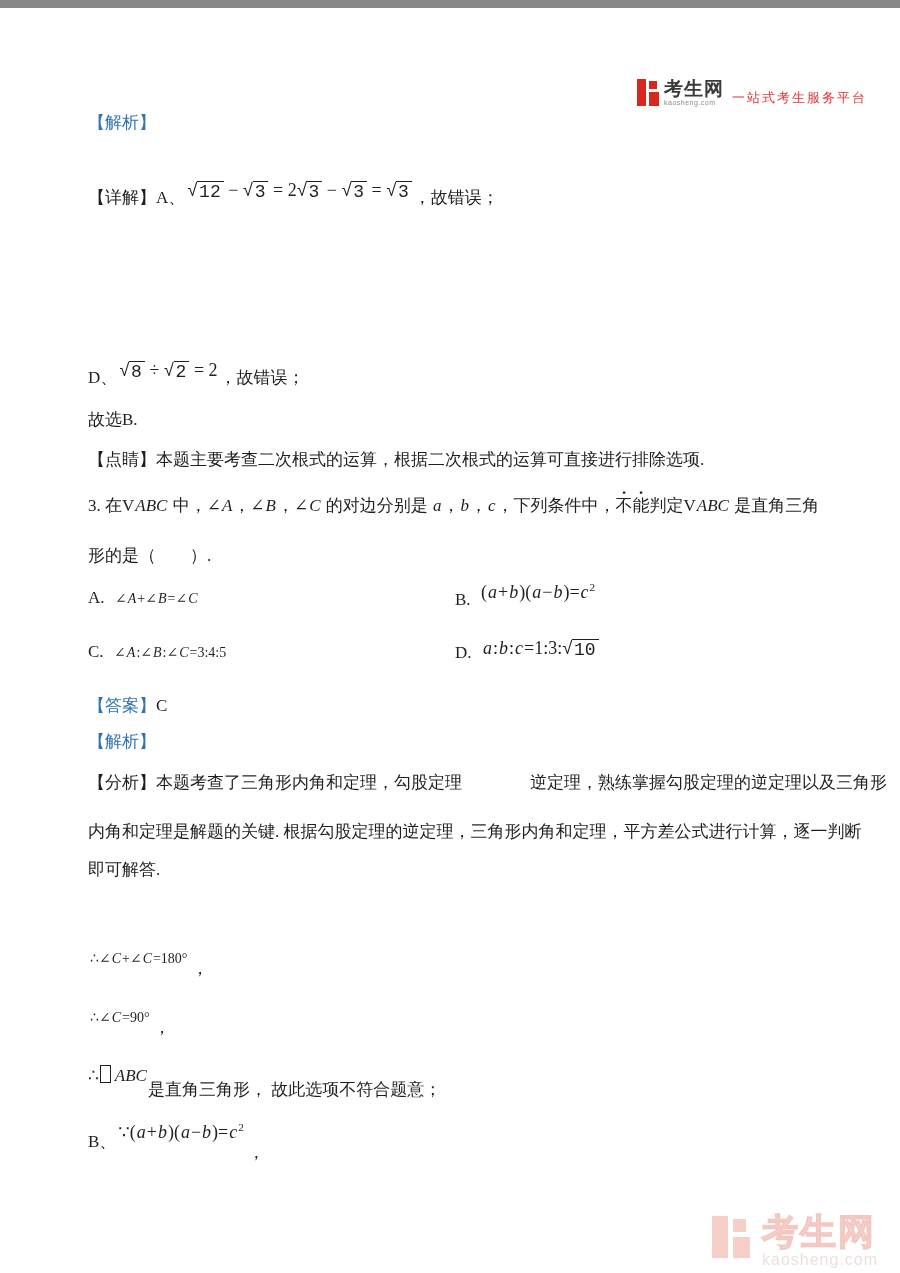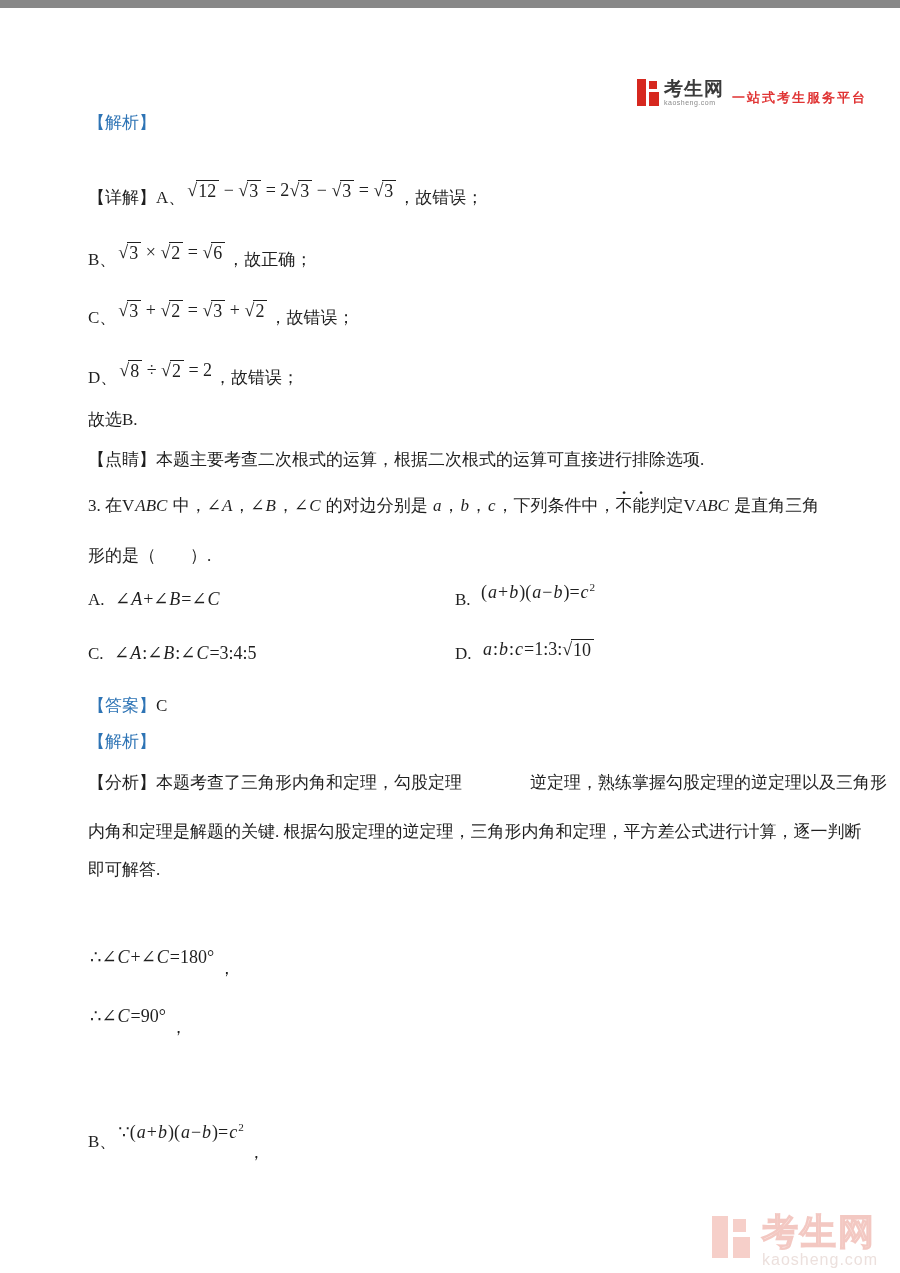--- a/index.html
+++ b/index.html
@@ -7,41 +7,41 @@
     position:relative;width:900px;height:1273px;margin:8px auto;
     background:#ffffff;overflow:hidden;
     font-family:"Liberation Serif","DejaVu Serif",serif;
     color:#1f1f1f;
   }
   .ln{position:absolute;left:88px;font-size:17px;white-space:nowrap;}
   .blue{color:#2e74b5;}
   .var{font-style:italic;font-family:"Liberation Serif","DejaVu Serif",serif;padding:0 1px;}
   sup{font-size:0.62em;}
   .formula{font-size:18px;display:inline-block;position:relative;top:-7px;padding:0 2px;}
-  .formula-flat{font-size:18px;display:inline-block;padding:0 2px;text-align:right;}
-  .sqrt{white-space:nowrap;}
+  .formula-flat{font-size:14px;display:inline-block;padding:0 2px;text-align:right;}
+  .sqrt{white-space:nowrap;font-family:Liberation Mono, monospace;}
   .sqrt .sym{display:inline-block;}
   .sqrt .rad{display:inline-block;border-top:1.3px solid currentColor;padding:0 3px 0 2px;margin-left:-1px;position:relative;top:1px;}
   .emph{position:relative;display:inline-block;}
   .emph::before{content:"\00B7";position:absolute;top:-0.62em;left:50%;transform:translateX(-50%);font-weight:bold;}
   .tofu{display:inline-block;width:9px;height:16px;border:1px solid #1f1f1f;margin:0 3px 0 1px;vertical-align:-2px;}
   .low-comma{position:relative;top:11px;left:2px;}
   .raised{position:relative;top:-14px;}
 
   
   #logo{position:absolute;left:637px;top:71px;display:flex;align-items:flex-start;}
   .logo-icon{position:relative;width:24px;height:27px;flex:none;}
   .logo-icon .b{position:absolute;background:#d6281f;}
   .logo-icon .b1{left:0;top:0;width:9px;height:27px;}
   .logo-icon .b2{left:12px;top:2px;width:8px;height:8px;}
   .logo-icon .b3{left:12px;top:13px;width:10px;height:14px;}
   .logo-txt{margin-left:3px;line-height:1;}
   .logo-name{font-family:"Liberation Sans","DejaVu Sans",sans-serif;font-weight:bold;font-size:19px;color:#3a3a3a;letter-spacing:1px;}
   .logo-domain{font-family:"Liberation Sans","DejaVu Sans",sans-serif;font-size:7px;color:#8a8a8a;letter-spacing:0.5px;margin-top:1px;}
-  .logo-tagline{font-family:"Liberation Sans","DejaVu Sans",sans-serif;font-weight:bold;font-size:13px;color:#e03434;letter-spacing:2px;margin:10px 0 0 8px;}
+  .logo-tagline{font-family:"Liberation Sans","DejaVu Sans",sans-serif;font-weight:normal;font-size:13px;color:#e03434;letter-spacing:2px;margin:10px 0 0 8px;}
 
   
   #footer{position:absolute;left:0;top:1180px;width:900px;text-align:center;font-size:16px;color:#222;}
 
   
   #watermark{position:absolute;left:712px;top:1206px;display:flex;align-items:flex-start;opacity:1;}
   .wm-icon{position:relative;width:44px;height:44px;flex:none;}
   .wm-icon .b{position:absolute;background:#f6cfc9;}
   .wm-icon .b1{left:0;top:2px;width:16px;height:42px;}
   .wm-icon .b2{left:21px;top:5px;width:13px;height:13px;}
@@ -67,27 +67,21 @@
     </div>
     <div class="logo-tagline">一站式考生服务平台</div>
   </div>
 
   <div class="ln blue" style="top:103px">【解析】</div>
 
   <div class="ln" style="top:178px">
     <span>【详解】A、</span><span class="formula"><span class="sqrt"><span class="sym">√</span><span class="rad">12</span></span> − <span class="sqrt"><span class="sym">√</span><span class="rad">3</span></span> = 2<span class="sqrt"><span class="sym">√</span><span class="rad">3</span></span> − <span class="sqrt"><span class="sym">√</span><span class="rad">3</span></span> = <span class="sqrt"><span class="sym">√</span><span class="rad">3</span></span></span><span>，故错误；</span>
   </div>
 
-  <div class="ln" style="top:240px">
-    <span>B、</span><span class="formula"><span class="sqrt"><span class="sym">√</span><span class="rad">3</span></span> × <span class="sqrt"><span class="sym">√</span><span class="rad">2</span></span> = <span class="sqrt"><span class="sym">√</span><span class="rad">6</span></span></span><span>，故正确；</span>
-  </div>
 
-  <div class="ln" style="top:298px">
-    <span>C、</span><span class="formula"><span class="sqrt"><span class="sym">√</span><span class="rad">3</span></span> + <span class="sqrt"><span class="sym">√</span><span class="rad">2</span></span> = <span class="sqrt"><span class="sym">√</span><span class="rad">3</span></span> + <span class="sqrt"><span class="sym">√</span><span class="rad">2</span></span></span><span>，故错误；</span>
-  </div>
 
   <div class="ln" style="top:358px">
     <span>D、</span><span class="formula"><span class="sqrt"><span class="sym">√</span><span class="rad">8</span></span> ÷ <span class="sqrt"><span class="sym">√</span><span class="rad">2</span></span> = 2</span><span>，故错误；</span>
   </div>
 
   <div class="ln" style="top:400px">故选B.</div>
   <div class="ln" style="top:440px">【点睛】本题主要考查二次根式的运算，根据二次根式的运算可直接进行排除选项.</div>
 
   <div class="ln" style="top:486px">3. 在V<span class="var">ABC</span> 中，∠<span class="var">A</span>，∠<span class="var">B</span>，∠<span class="var">C</span> 的对边分别是 <span class="var">a</span>，<span class="var">b</span>，<span class="var">c</span>，下列条件中，<span class="emph">不</span><span class="emph">能</span>判定V<span class="var">ABC</span> 是直角三角</div>
   <div class="ln" style="top:536px">形的是（　　）.</div>
@@ -120,20 +114,23 @@
 
 
   <div class="ln" style="top:938px">
     <span class="formula-flat">∴∠<span class="var">C</span>+∠<span class="var">C</span>=180°</span><span class="low-comma">，</span>
   </div>
 
   <div class="ln" style="top:997px">
     <span class="formula-flat">∴∠<span class="var">C</span>=90°</span><span class="low-comma">，</span>
   </div>
 
+  <div class="ln" style="top:1070px">
+    <span class="raised">∴<span class="tofu"></span><span class="var">ABC</span></span><span>是直角三角形，  故此选项不符合题意；</span>
+  </div>
 
   <div class="ln" style="top:1122px">
     <span>B、</span><span class="formula" style="top:-9px">∵(<span class="var">a</span>+<span class="var">b</span>)(<span class="var">a</span>−<span class="var">b</span>)=<span class="var">c</span><sup>2</sup></span><span class="low-comma">，</span>
   </div>
 
 
   <div id="watermark">
     <div class="wm-icon">
       <div class="b b1"></div>
         <div class="b b2"></div>

